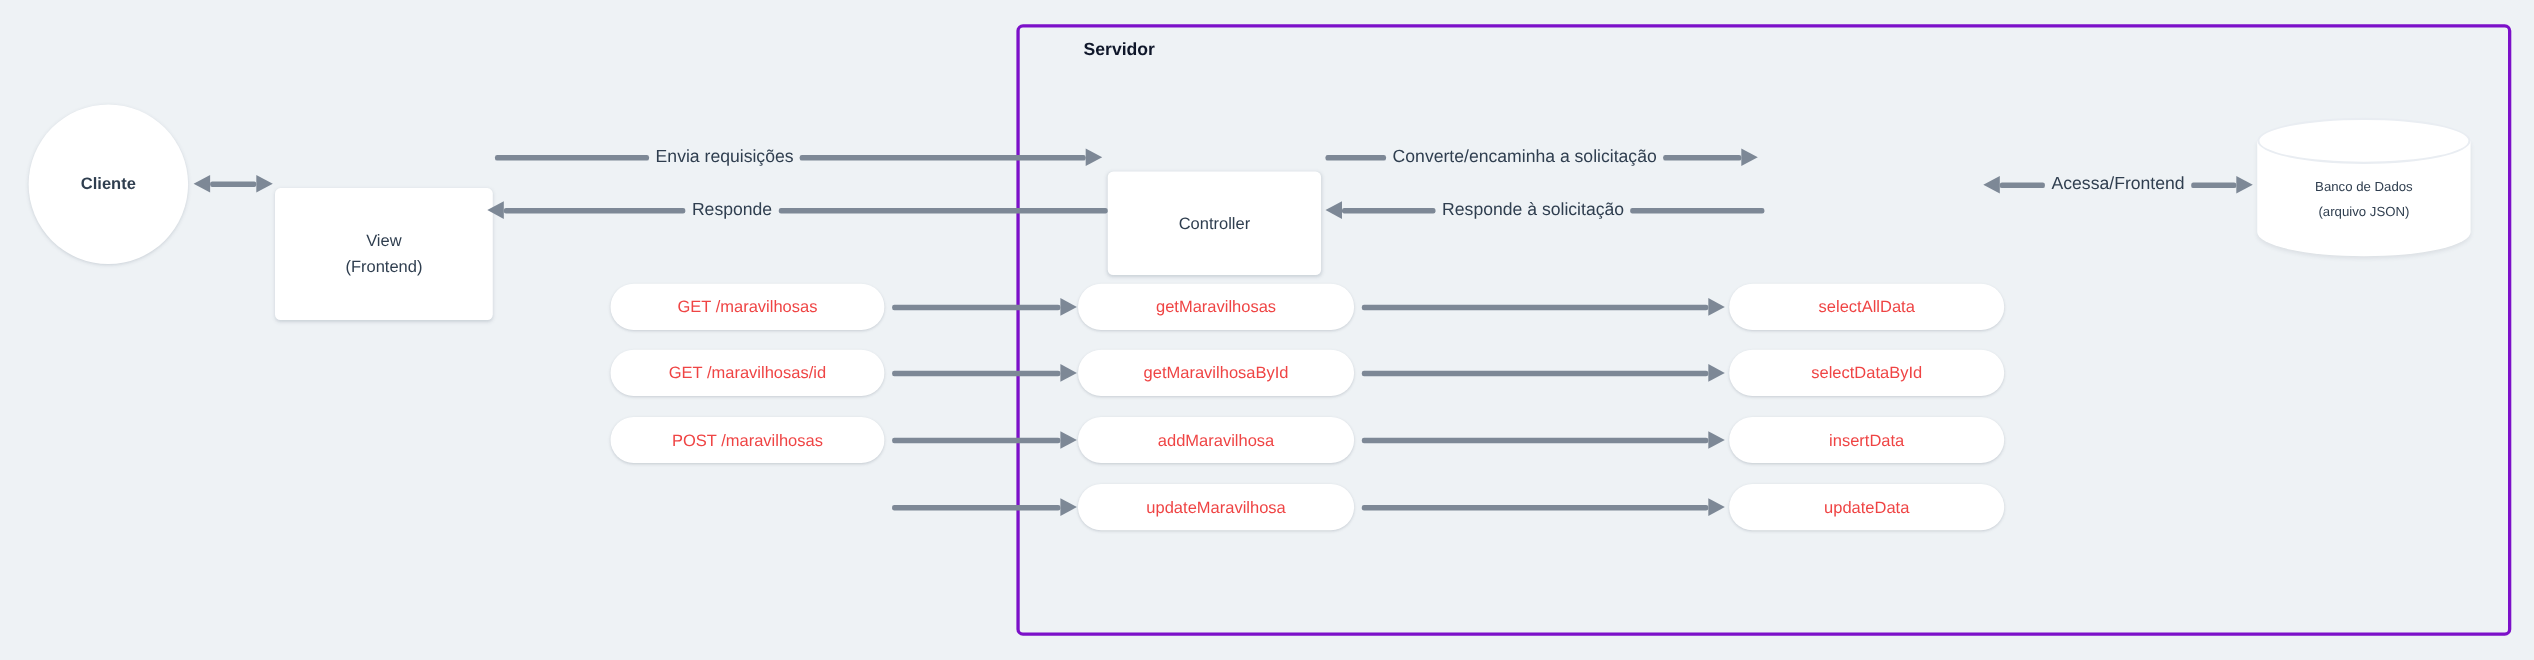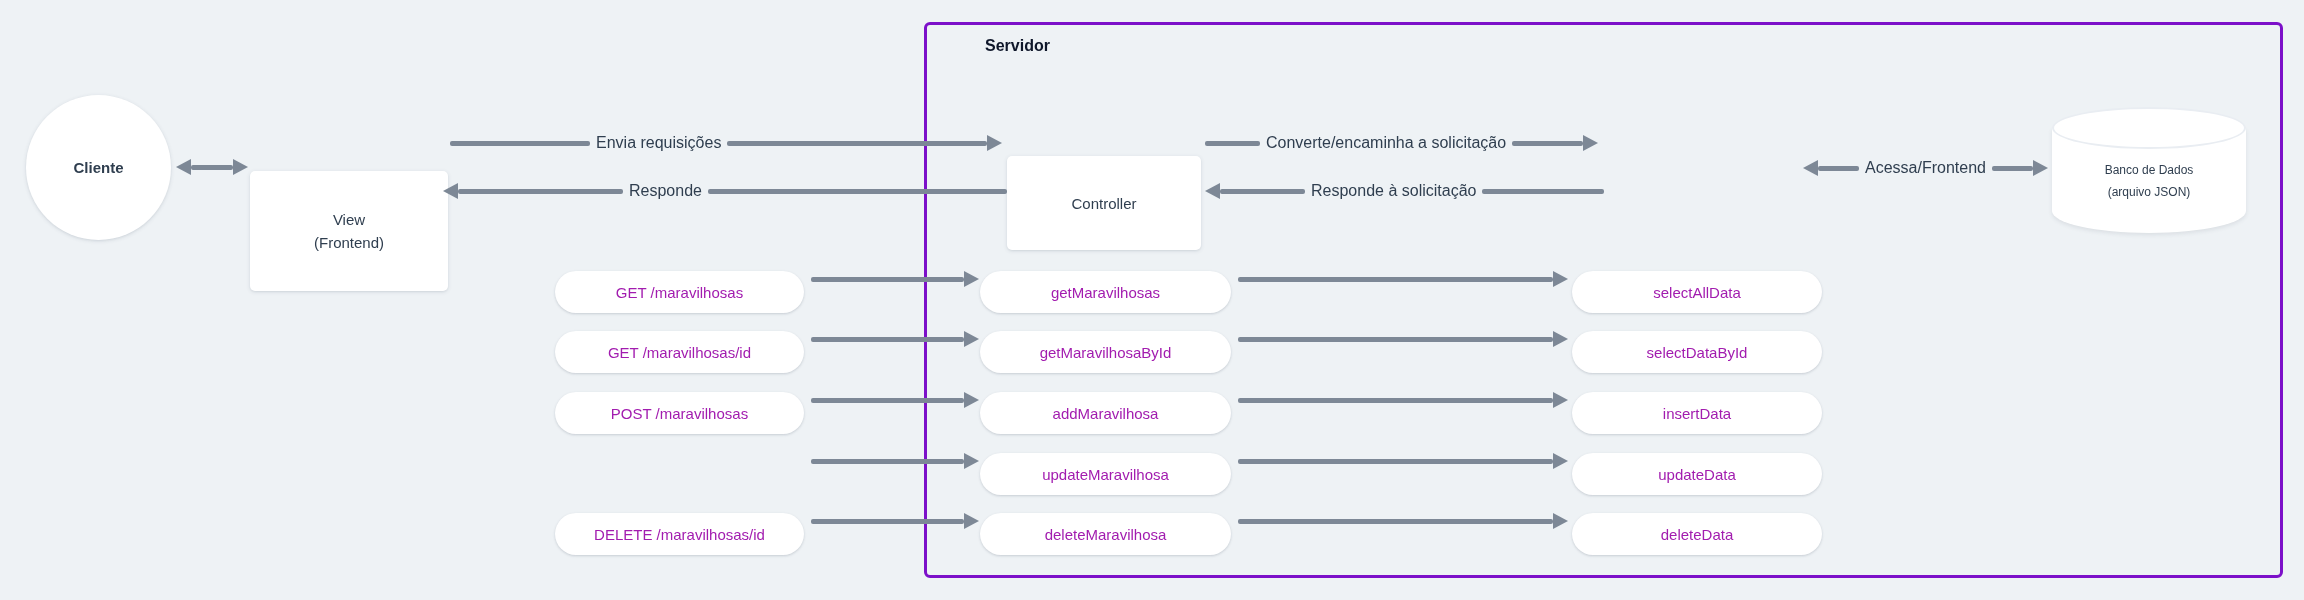--- a/index.html
+++ b/index.html
@@ -106,27 +106,27 @@
   .seg60{ flex:0 0 55px; }
   .seg90{ flex:0 0 85px; }
   
   .route-row{
     position:absolute;
     left:555px; width:1267px; height:42px;
     z-index:5;
   }
   .r0{top:258px}.r1{top:318px}.r2{top:379px}.r3{top:440px}.r4{top:500px}
   .pill{
-    position:absolute; top:13px;
+    position:absolute; top:0;
     height:42px;
     background:#ffffff;
     border-radius:21px;
     box-shadow:0 1px 3px rgba(45,60,80,0.14), 0 1px 2px rgba(45,60,80,0.06);
     display:flex; align-items:center; justify-content:center;
-    font-size:15px; color:#a21caf;
+    font-size:15px; color:#ef4444;
     white-space:nowrap;
   }
   .pill-endpoint{ left:0; width:249px; }
   .pill-controller{ left:425px; width:251px; }
   .pill-model{ left:1017px; width:250px; }
   .row-arrow{
     position:absolute; top:0; height:42px;
     display:flex; align-items:center;
   }
   .row-arrow-1{ left:256px; width:168px; }
@@ -254,27 +254,14 @@
         <div class="head-r"></div>
       </div>
     <div class="pill pill-controller">updateMaravilhosa</div>
     <div class="row-arrow row-arrow-2">
         <div class="cline grow"></div>
         <div class="head-r"></div>
       </div>
     <div class="pill pill-model">updateData</div>
   </div>
 
-  <div class="route-row r4">
-    <div class="pill pill-endpoint">DELETE /maravilhosas/id</div>
-    <div class="row-arrow row-arrow-1">
-        <div class="cline grow"></div>
-        <div class="head-r"></div>
-      </div>
-    <div class="pill pill-controller">deleteMaravilhosa</div>
-    <div class="row-arrow row-arrow-2">
-        <div class="cline grow"></div>
-        <div class="head-r"></div>
-      </div>
-    <div class="pill pill-model">deleteData</div>
-  </div>
 
 </div>
 
 </body></html>

